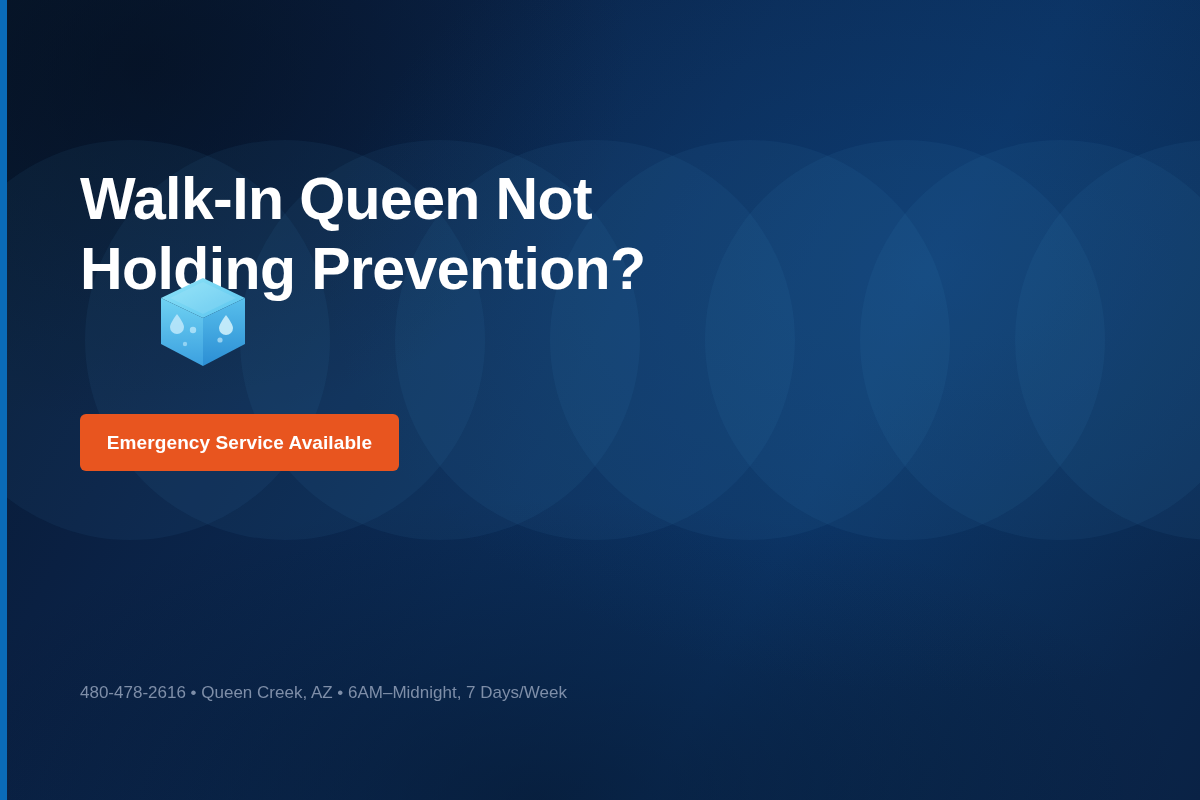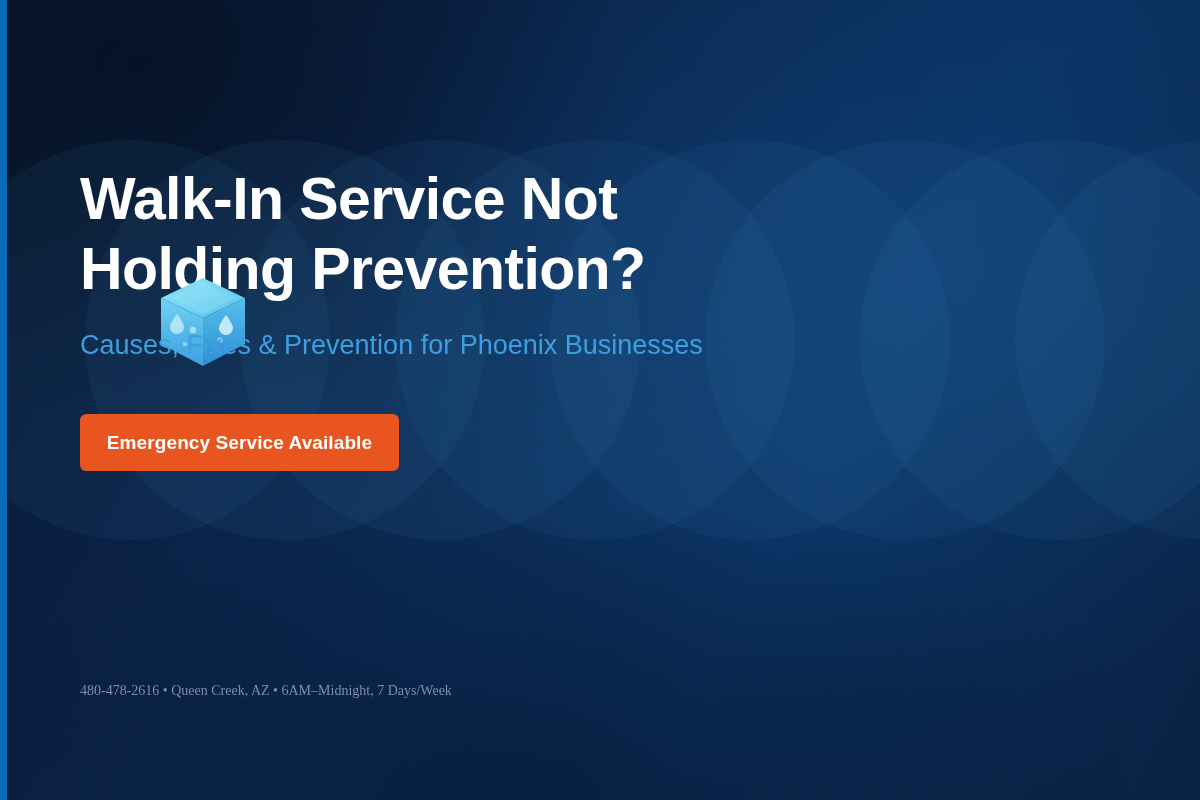--- a/index.html
+++ b/index.html
@@ -115,24 +115,23 @@
     letter-spacing:0.1px;
     cursor:pointer;
     display:flex;
     align-items:center;
     justify-content:center;
   }
 
   .footer-meta {
     position:absolute;
     left:0; top:683px;
-    font-size:14px;
+    font-size:17px;
     color:#7e8ea8;
     white-space:nowrap;
-    font-family:Liberation Serif, serif;
   }
 </style>
 </head>
 <body>
 
 <div class="hero">
 
   <div class="hero-glow"></div>
 
   <div class="circle-band">
@@ -145,21 +144,21 @@
       <div class="deco-circle" style="width: 400px; height: 400px; left: 860px; background: rgba(74, 150, 214, 0.07);"></div>
       <div class="deco-circle" style="width: 400px; height: 400px; left: 1015px; background: rgba(74, 150, 214, 0.07);"></div>
     </div>
 
   <div class="left-accent-bar"></div>
 
   <div class="content">
 
 
     <h1 class="headline">
-      <span class="headline-line">Walk-In Service Not</span>
+      <span class="headline-line">Walk-In Queen Not</span>
       <span class="headline-line">Holding Prevention?</span>
     </h1>
 
     <span class="ice-emoji">
       <svg width="110" height="110" viewBox="0 0 110 110" aria-hidden="true">
         <defs>
           <linearGradient id="icetop" x1="0" y1="0" x2="1" y2="1">
             <stop offset="0%" stop-color="#8fe3f7"></stop>
             <stop offset="100%" stop-color="#59c4ef"></stop>
           </linearGradient>
@@ -183,20 +182,19 @@
         <path d="M78 47 c0 0 -7 9 -7 13 a7 7 0 0 0 14 0 c0 -4 -7 -13 -7 -13 z" fill="#cdeffc" opacity="0.9"></path>
 
         <circle cx="45" cy="62" r="3.2" fill="#bfe9fb" opacity="0.75"></circle>
         <circle cx="37" cy="76" r="2.2" fill="#bfe9fb" opacity="0.6"></circle>
         <circle cx="72" cy="72" r="2.6" fill="#d4f2fd" opacity="0.6"></circle>
 
         <path d="M55 14 L88 30 L55 46 L22 30 Z" fill="#ffffff" opacity="0.10"></path>
       </svg>
     </span>
 
-    <div class="subhead">Causes, Fixes &amp; Prevention for Phoenix Businesses</div>
 
     <button class="cta-button">Emergency Service Available</button>
 
     <div class="footer-meta">480-478-2616 • Queen Creek, AZ • 6AM–Midnight, 7 Days/Week</div>
 
   </div>
 </div>
 
 </body></html>

